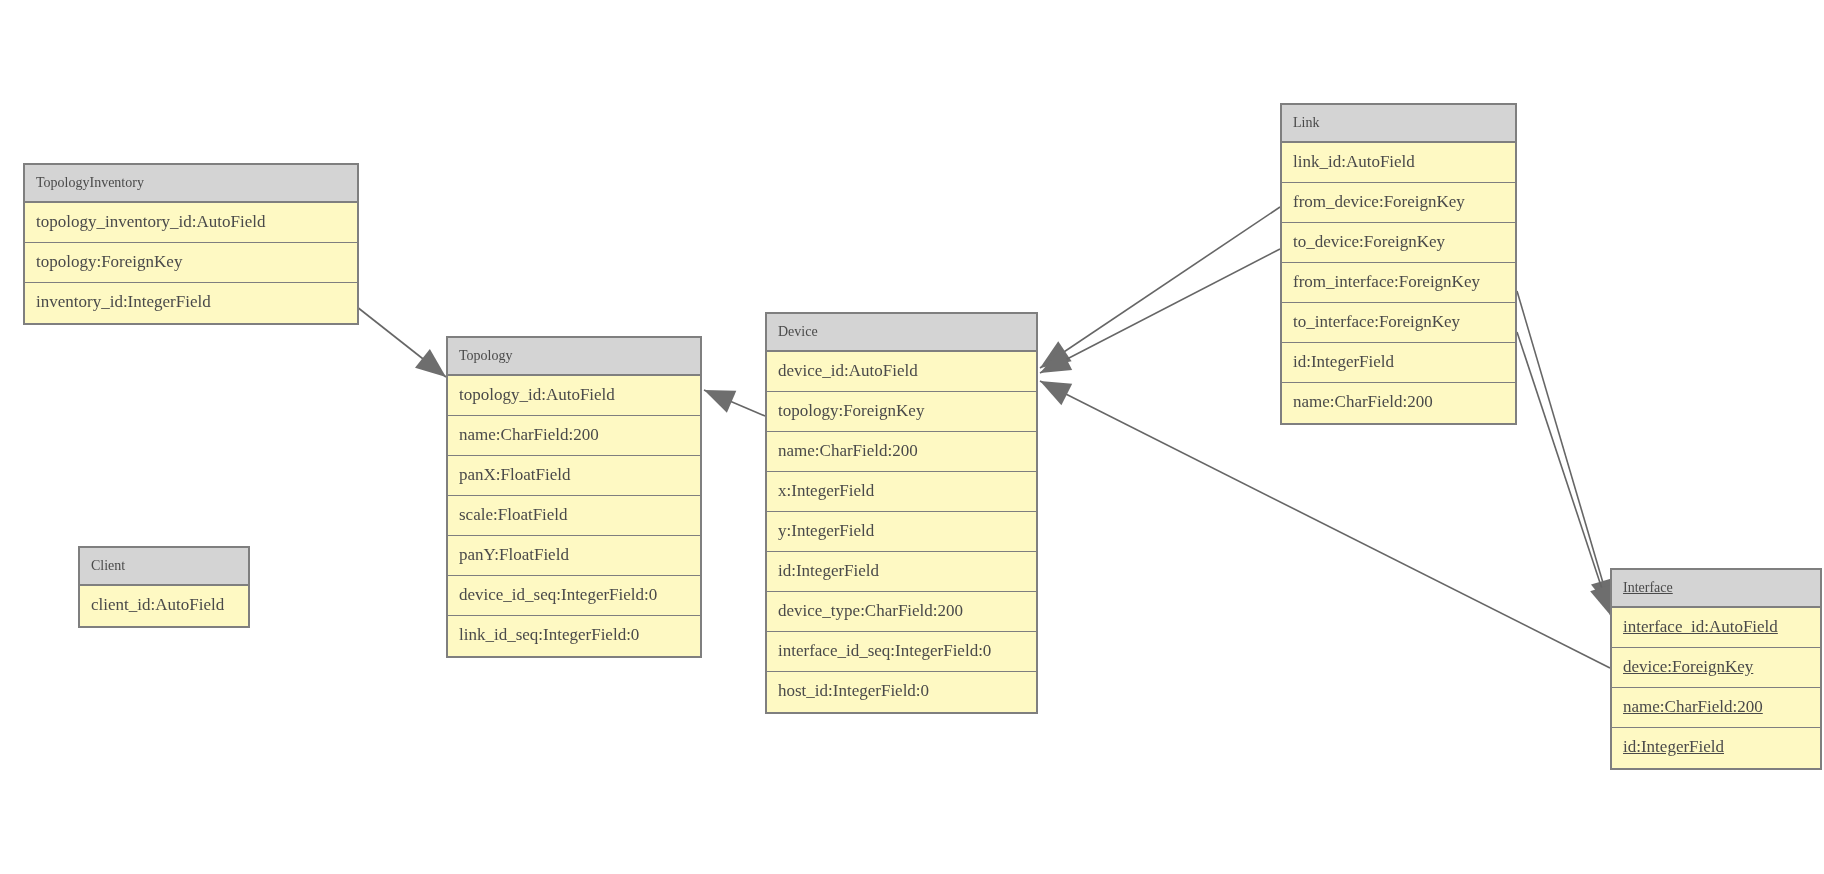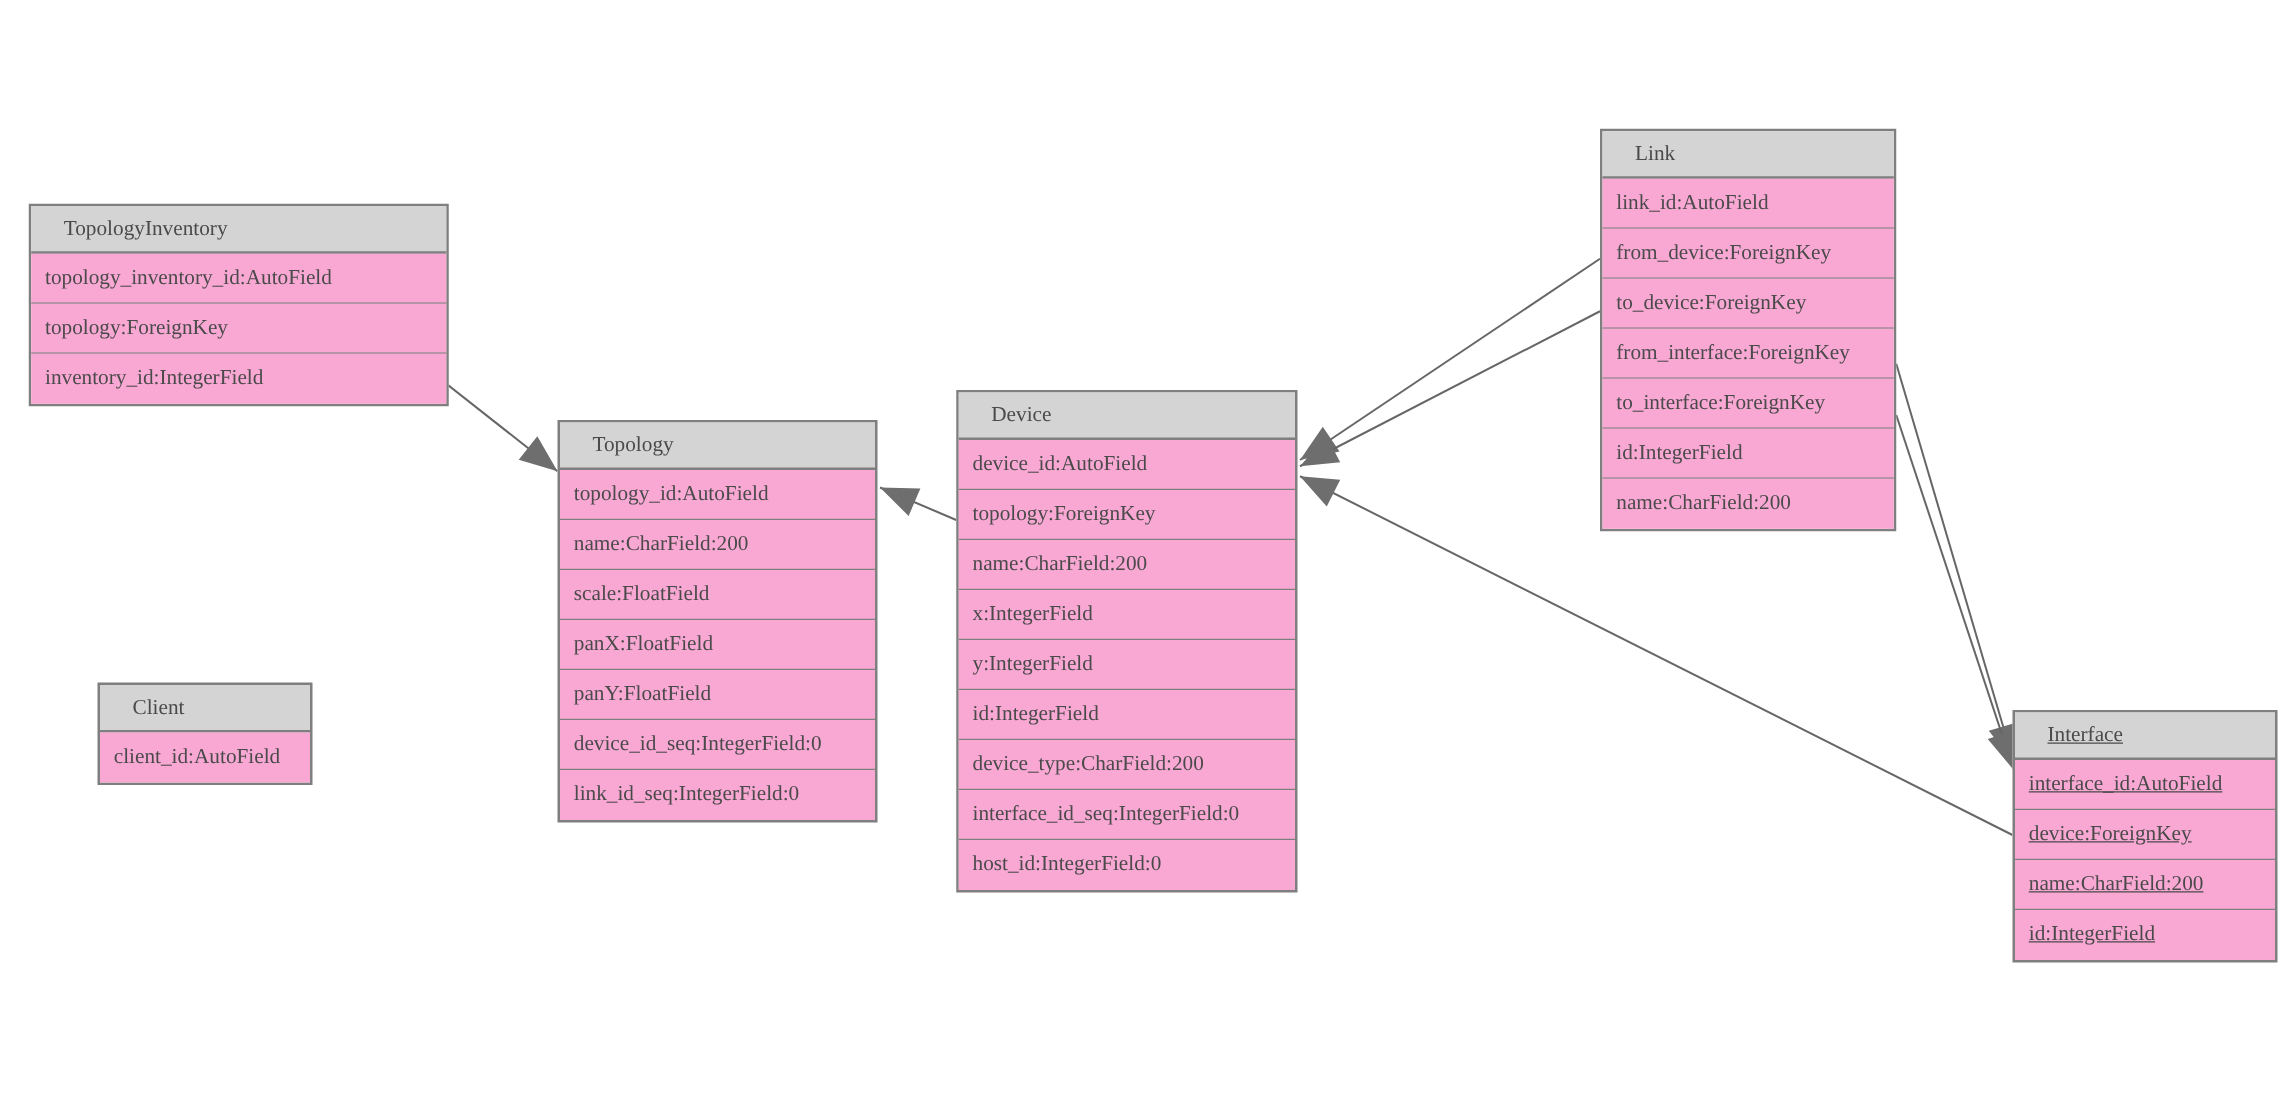--- a/index.html
+++ b/index.html
@@ -12,32 +12,32 @@
     position:absolute;
     background:#ffffff;
     border:2px solid #7f7f7f;
     z-index:1;
     color:#4a4a4a;
   }
   .entity-header {
     background:#d4d4d4;
     height:38px;
     line-height:36px;
-    padding-left:26px;
-    font-size:17px;
+    padding-left:11px;
+    font-size:14px;
     border-bottom:2px solid #7f7f7f;
     color:#4a4a4a;
   }
   .entity-row {
     height:40px;
     line-height:38px;
     padding-left:11px;
     font-size:17px;
     border-bottom:1.5px solid #7f7f7f;
-    background:#f9a8d4;
+    background:#fef9c3;
     color:#4a4a4a;
     white-space:nowrap;
   }
   .entity-row:last-child { border-bottom:none; }
 
   
   #entity-topologyinventory { left:23px;   top:163px; width:336px; }
   #entity-topology          { left:446px;  top:336px; width:256px; }
   #entity-client            { left:78px;   top:526px; width:172px;margin-top:20px; }
   #entity-device            { left:765px;  top:312px; width:273px; }
@@ -66,22 +66,22 @@
   <div class="entity-header">TopologyInventory</div>
   <div class="entity-row">topology_inventory_id:AutoField</div>
   <div class="entity-row">topology:ForeignKey</div>
   <div class="entity-row">inventory_id:IntegerField</div>
 </div>
 
 <div class="entity" id="entity-topology">
   <div class="entity-header">Topology</div>
   <div class="entity-row">topology_id:AutoField</div>
   <div class="entity-row">name:CharField:200</div>
+  <div class="entity-row">panX:FloatField</div>
   <div class="entity-row">scale:FloatField</div>
-  <div class="entity-row">panX:FloatField</div>
   <div class="entity-row">panY:FloatField</div>
   <div class="entity-row">device_id_seq:IntegerField:0</div>
   <div class="entity-row">link_id_seq:IntegerField:0</div>
 </div>
 
 <div class="entity" id="entity-client">
   <div class="entity-header">Client</div>
   <div class="entity-row">client_id:AutoField</div>
 </div>
 

